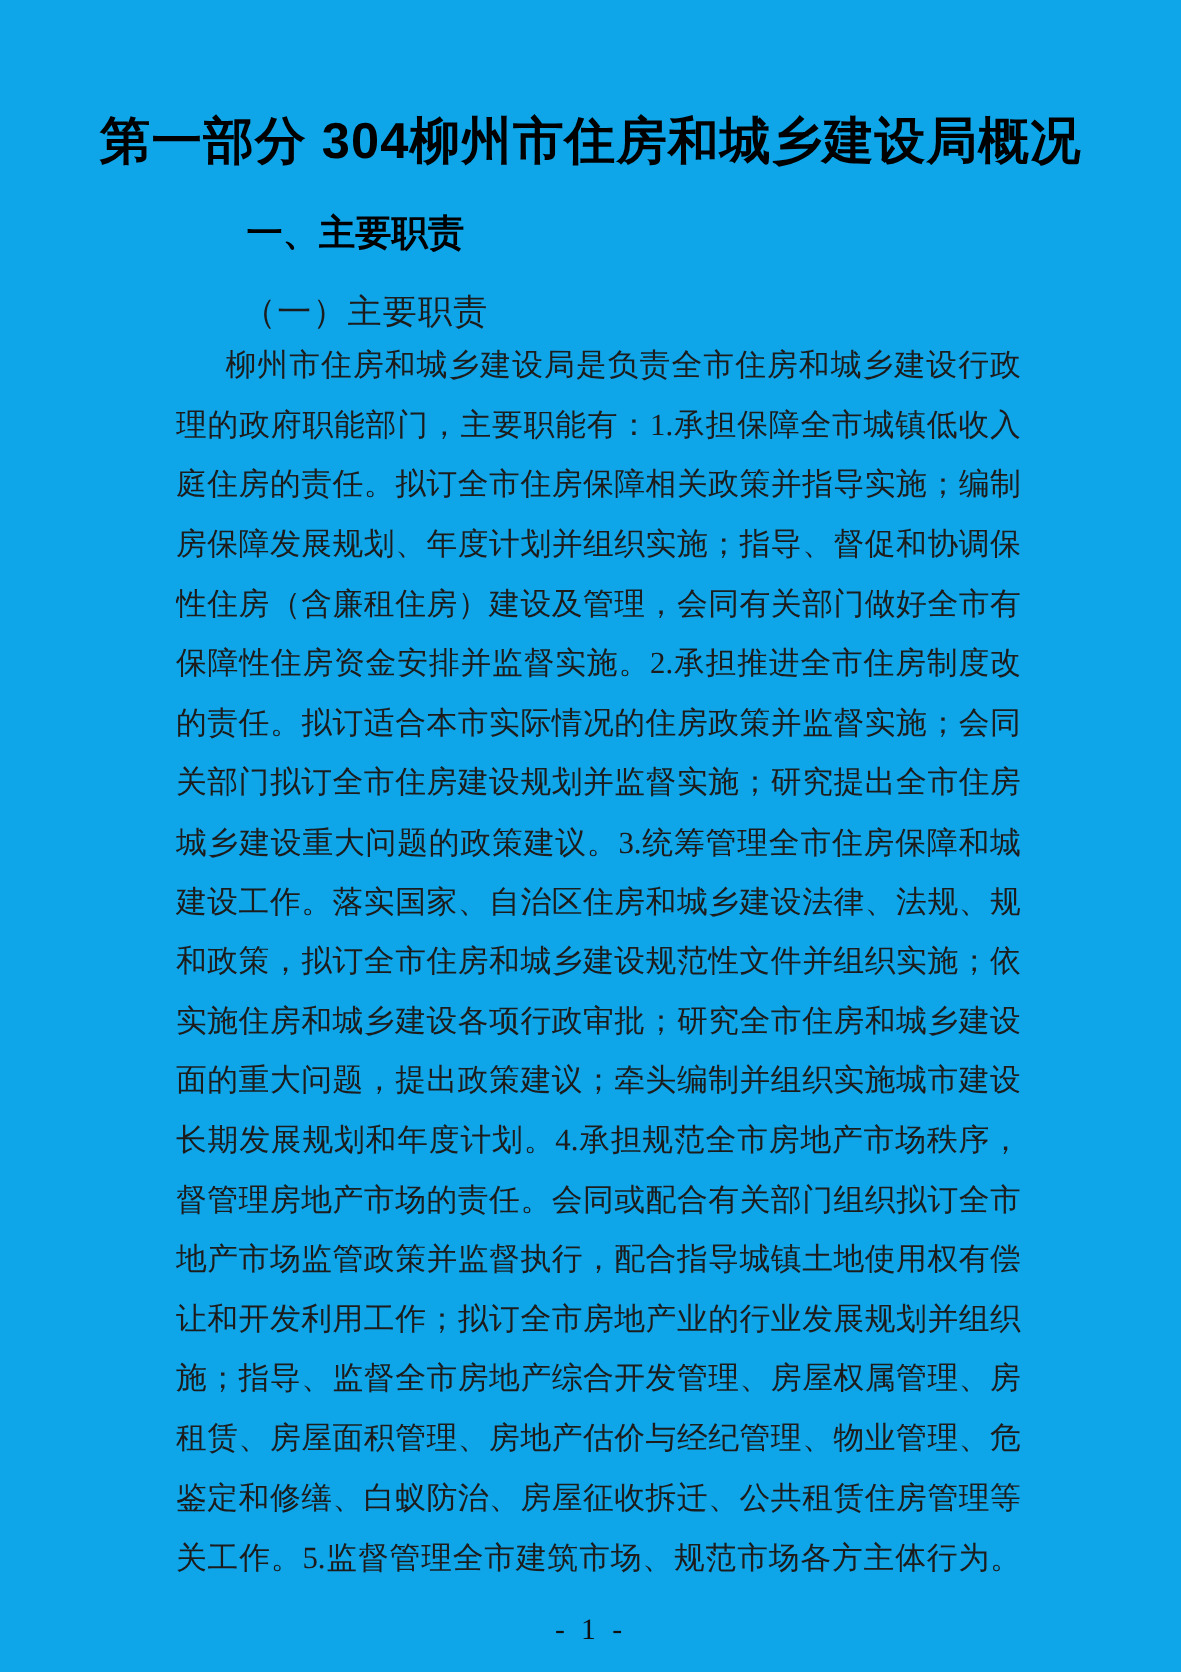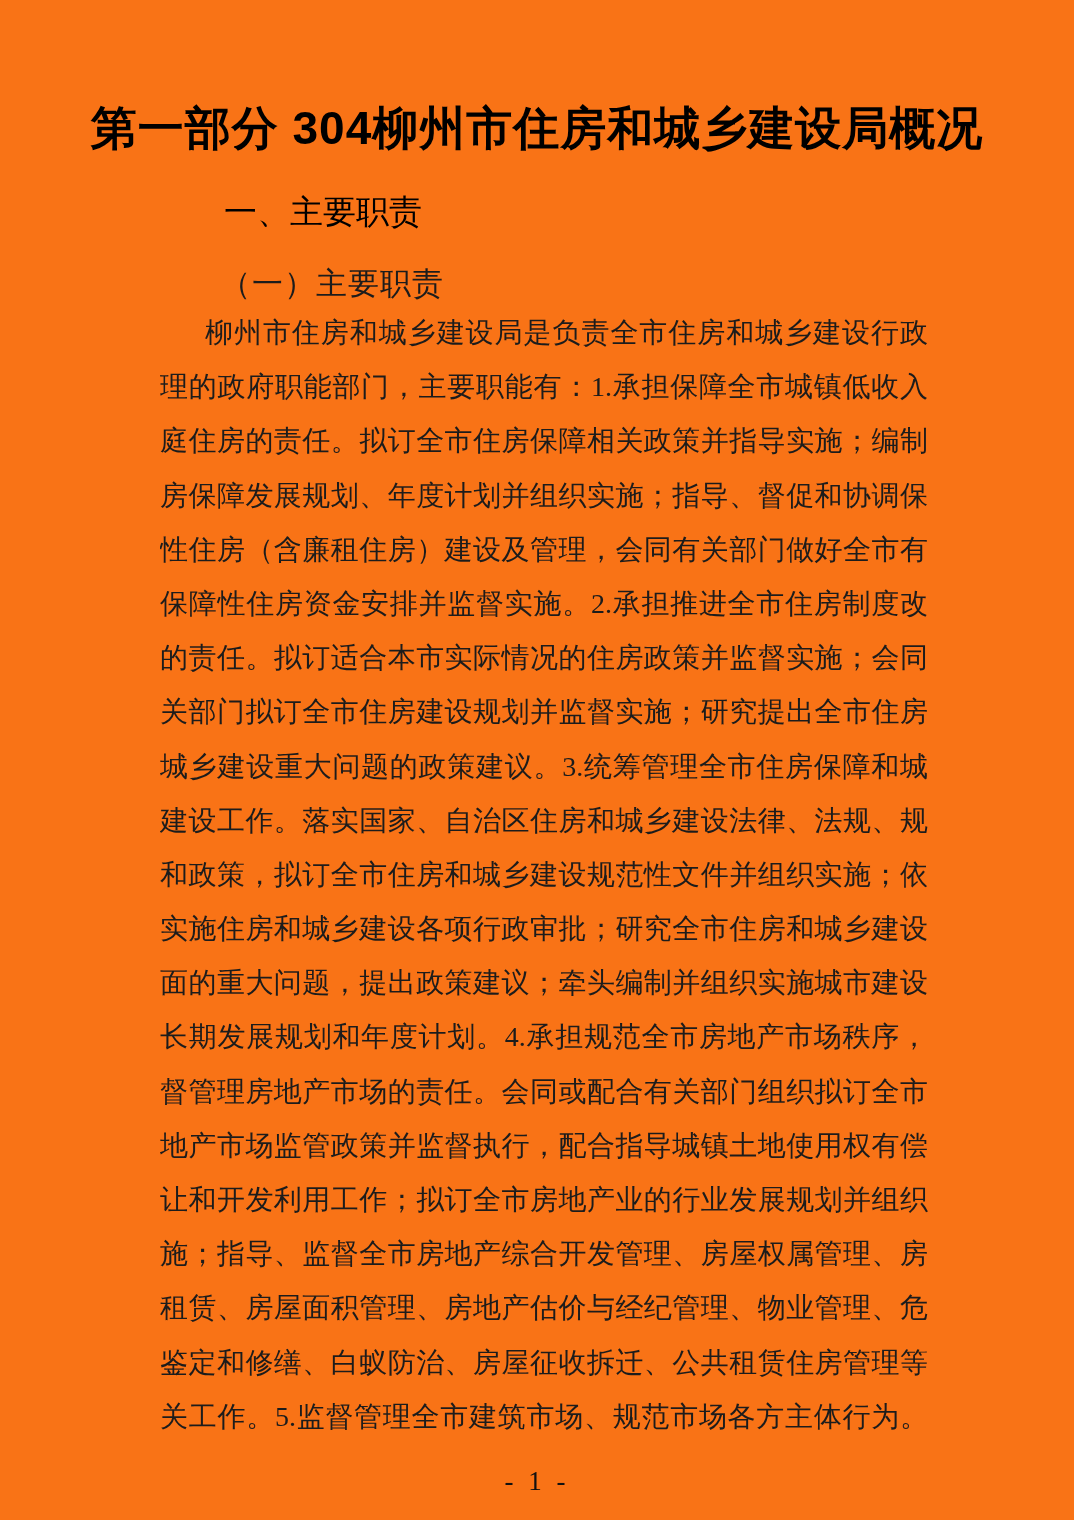--- a/index.html
+++ b/index.html
@@ -4,21 +4,21 @@
 <style>
   html, body {
     margin: 0;
     padding: 0;
     background: #ffffff;
   }
   .page {
     position: relative;
     width: 1074px;
     height: 1520px;
-    background: #f97316;
+    background: #0ea5e9;
     color: #111111;
     overflow: hidden;
   }
   .doc-title {
     position: absolute;
     top: 98px;
     left: 0;
     width: 100%;
     text-align: center;
     font-family: "Liberation Sans", sans-serif;
@@ -26,21 +26,21 @@
     font-size: 46px;
     letter-spacing: 1px;
     color: #000000;
     white-space: nowrap;
   }
   .section-heading {
     position: absolute;
     top: 190px;
     left: 224px;
     font-family: "Liberation Sans", sans-serif;
-    font-weight: normal;
+    font-weight: bold;
     font-size: 33px;
     color: #000000;
     white-space: nowrap;
   }
   .subsection-heading {
     position: absolute;
     top: 263px;
     left: 220px;
     font-family: "Liberation Serif", serif;
     font-size: 31px;

